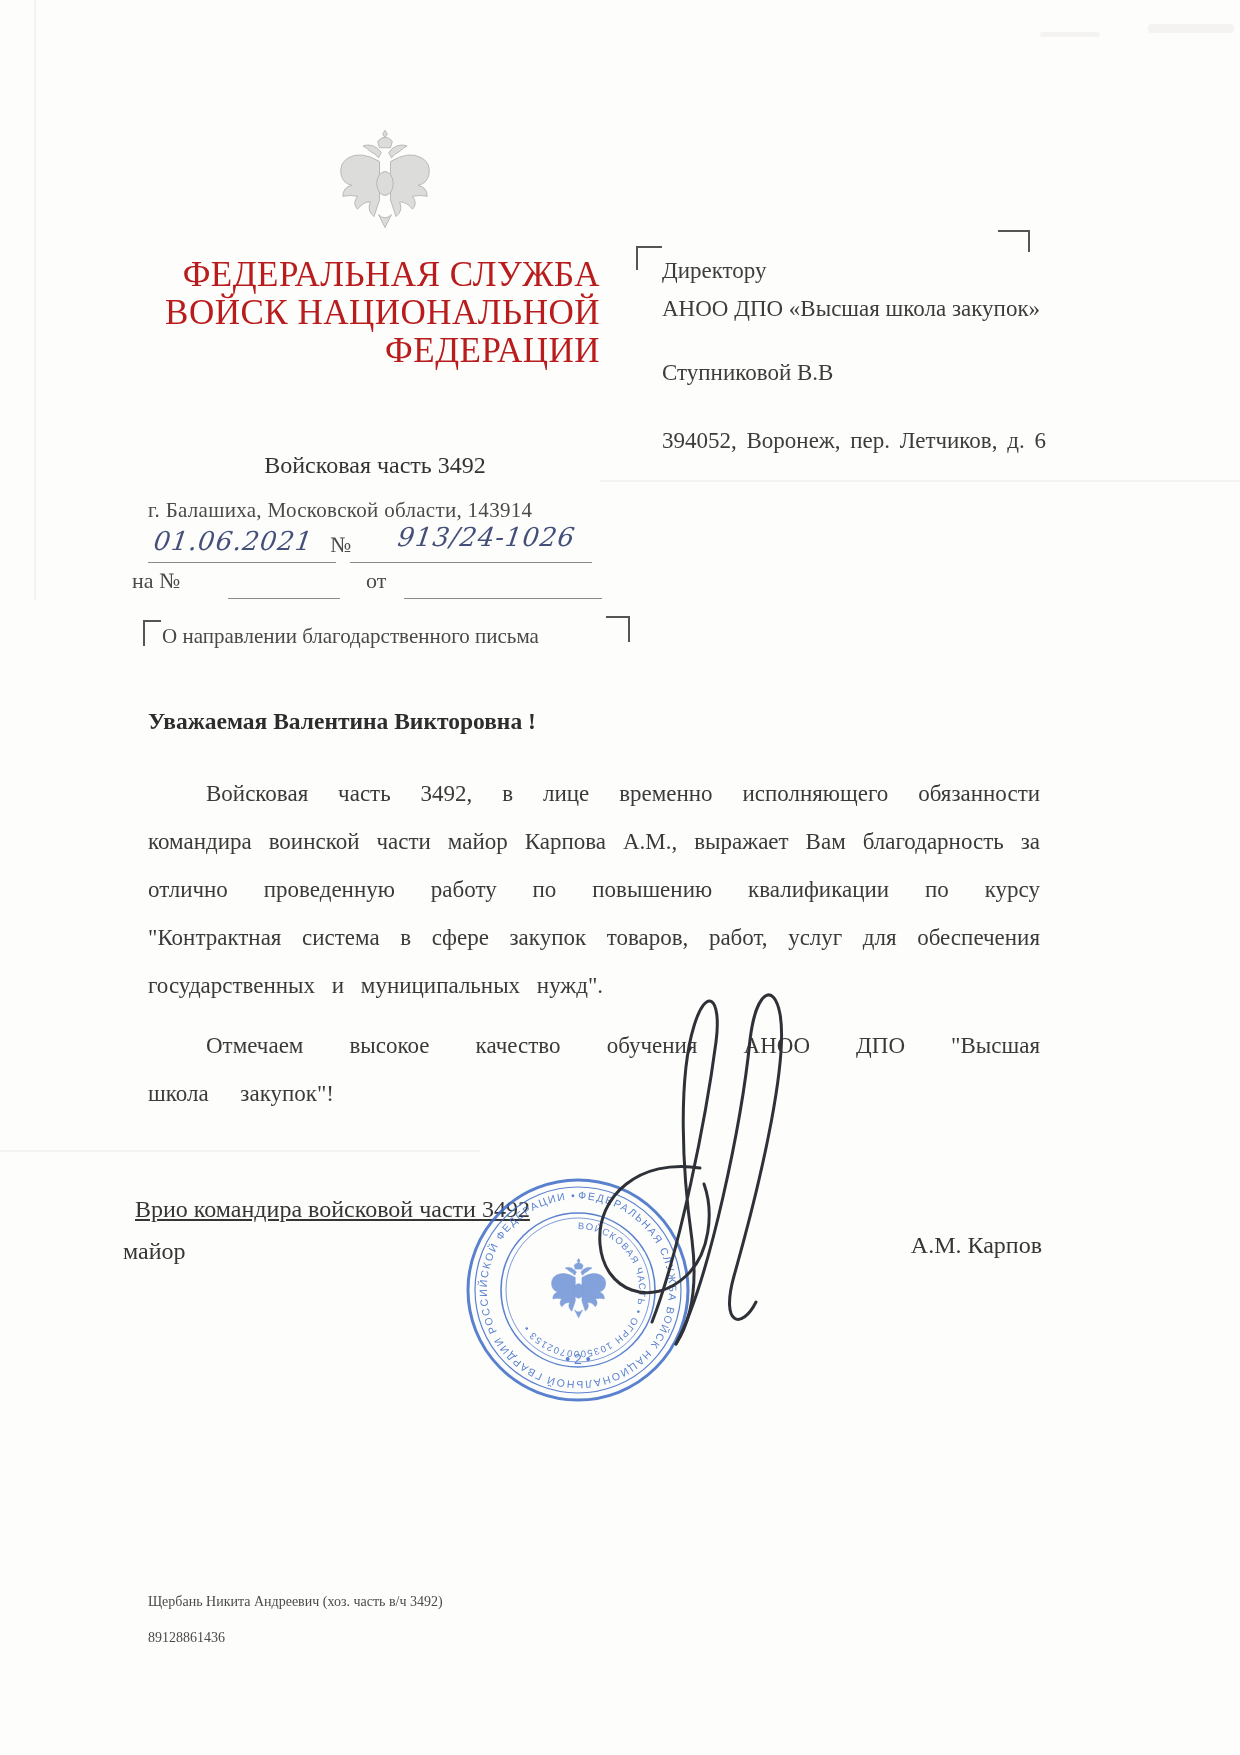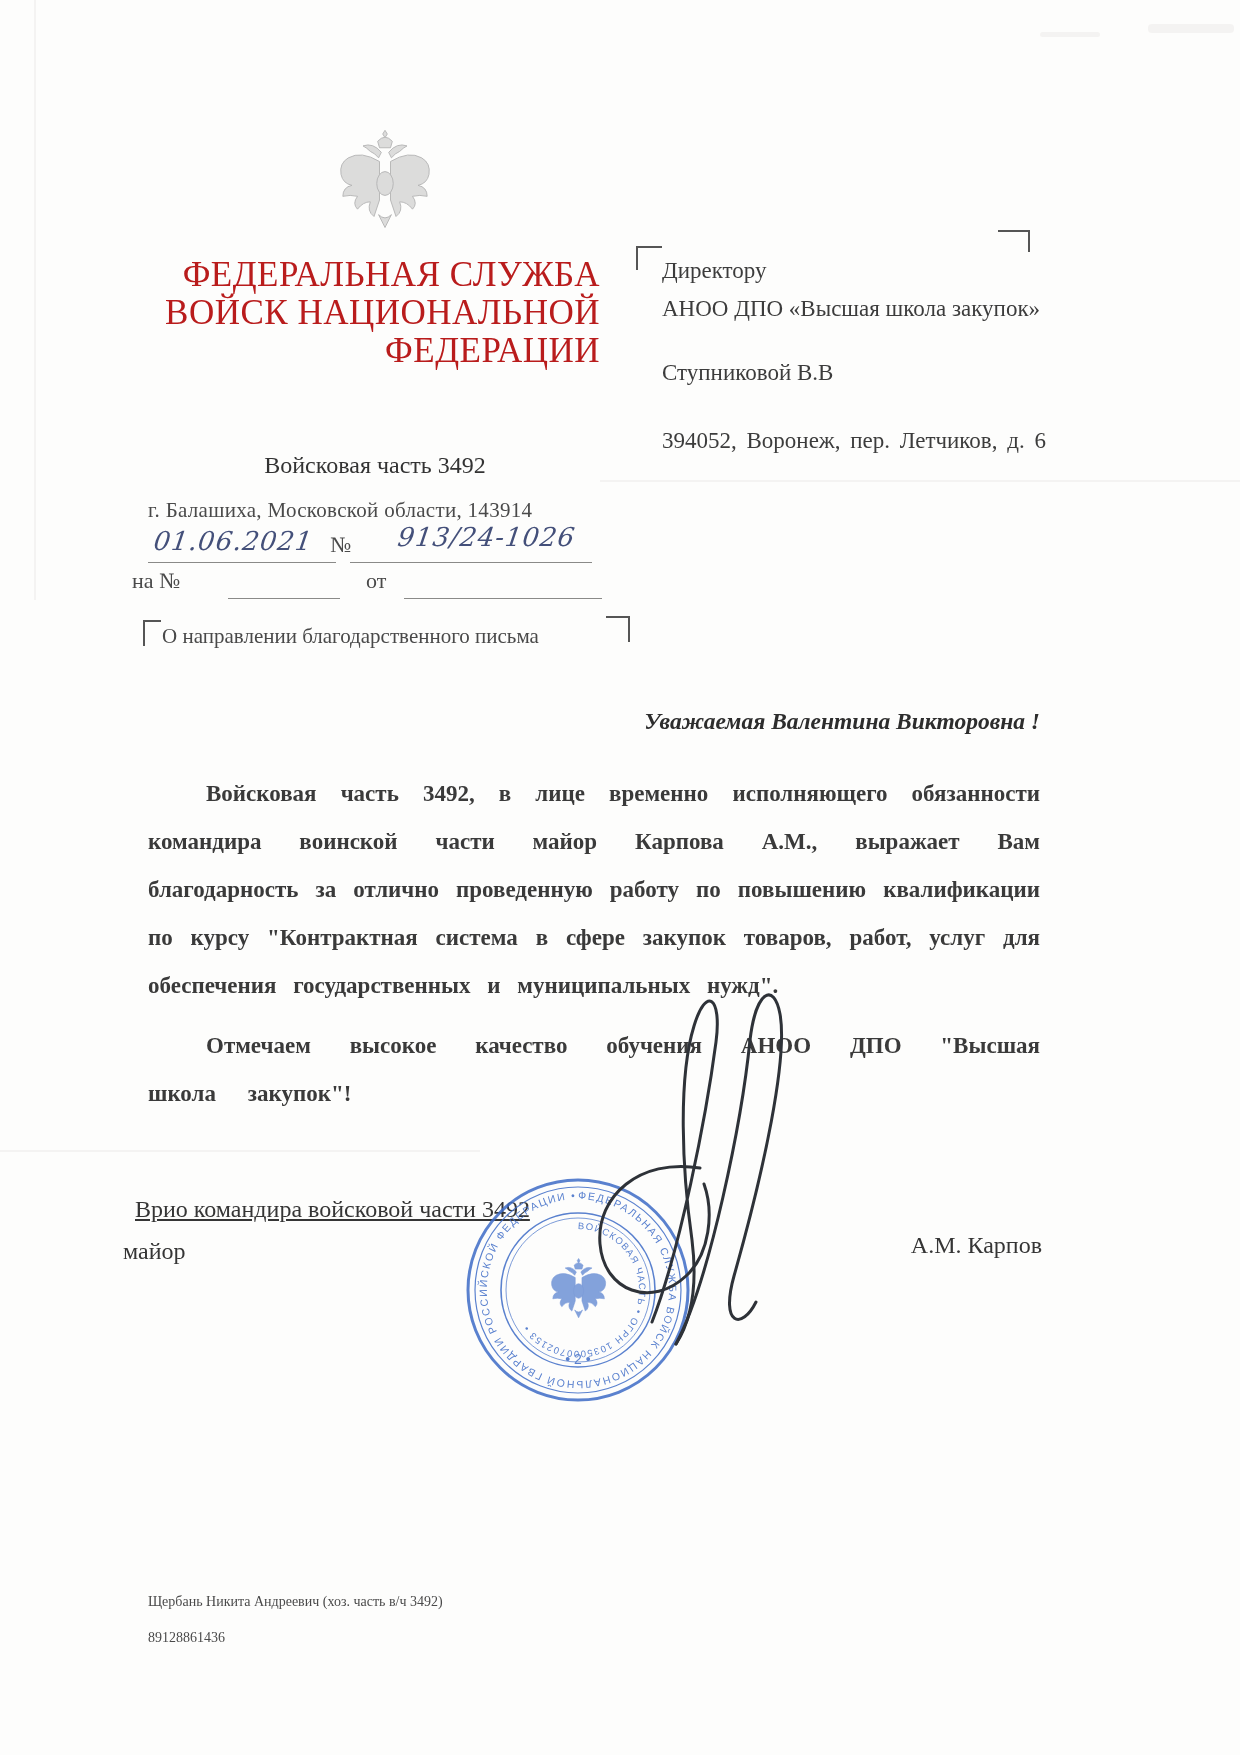--- a/index.html
+++ b/index.html
@@ -19,26 +19,26 @@
     font-family:"DejaVu Serif", serif;font-style:italic;color:#44507a;
     transform:skewX(-8deg);letter-spacing:1px;font-size:26px;
   }
   .refline{font-size:22px;color:#4a4a4a;}
   .uline{border-bottom:1.5px solid #8a8a88;height:0;}
   .corner-tl{border-left:2px solid #555;border-top:2px solid #555;}
   .corner-tr{border-right:2px solid #555;border-top:2px solid #555;}
   .subject{left:162px;top:624px;font-size:21px;color:#494949;}
   .recipient{font-size:23px;color:#3c3c3c;}
   .salutation{
-    left:148px;top:708px;width:892px;text-align:right;
-    font-weight:bold;font-size:23.5px;color:#2d2d2d;font-style:italic;
+    left:148px;top:708px;width:892px;text-align:left;
+    font-weight:bold;font-size:23.5px;color:#2d2d2d;
   }
   .bodyp{
     width:892px;font-size:23px;line-height:48px;color:#3a3a3a;
-    text-align:justify;text-indent:58px;font-weight:bold;
+    text-align:justify;text-indent:58px;
   }
   .p1{left:148px;top:770px;word-spacing:11px;}
   .p2{left:148px;top:1022px;word-spacing:26px;}
   .sig-line{font-size:24px;color:#353535;}
   .footer-line{font-size:14px;color:#4a4a4a;}
   .artifact{background:#eeedeb;opacity:.6;}
   svg{display:block;}
 </style>
 </head>
 <body>

